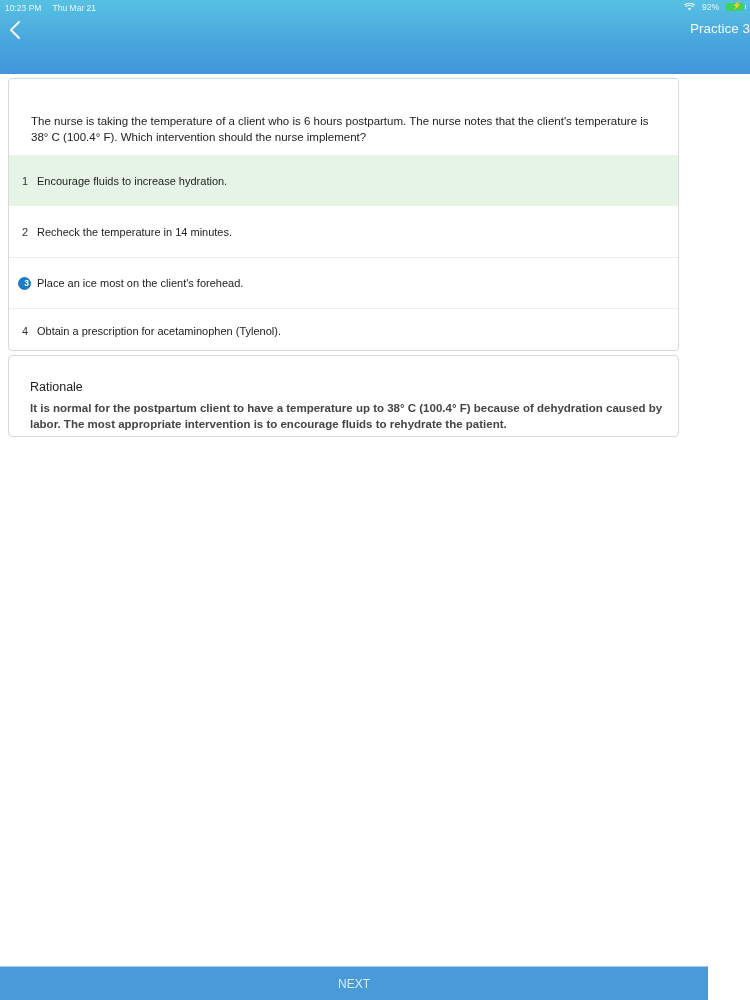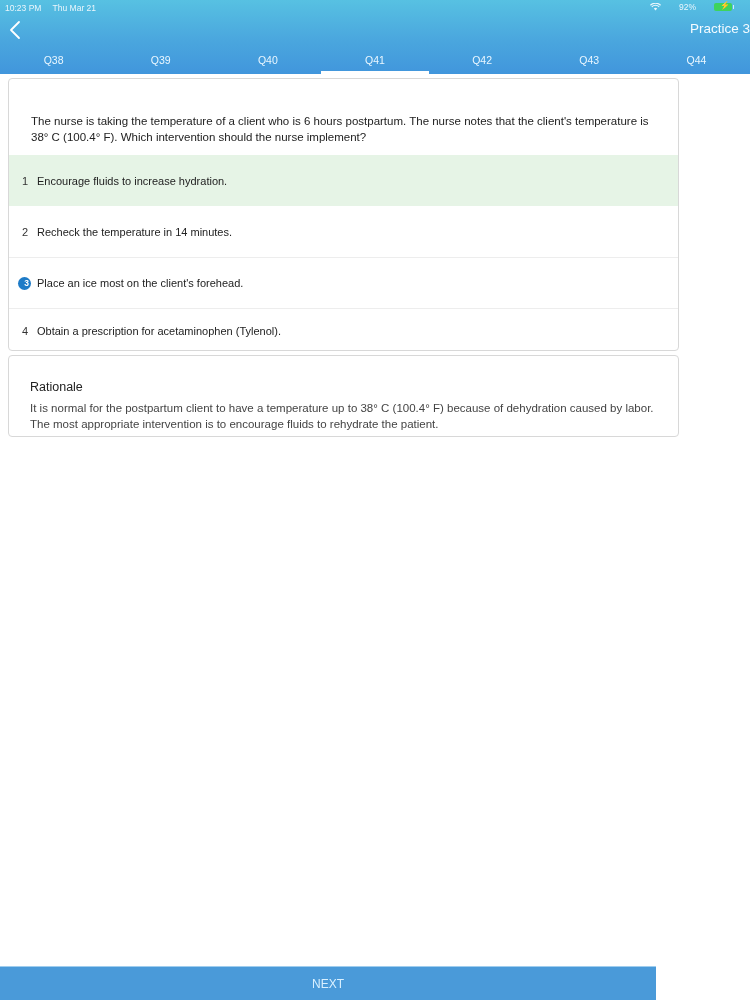--- a/index.html
+++ b/index.html
@@ -1,42 +1,42 @@
 <!DOCTYPE html>
 <html><head>
 <meta charset="utf-8">
 <style>
   * { box-sizing: border-box; margin: 0; padding: 0; }
   html, body { width: 750px; height: 1000px; overflow: hidden; background: #ffffff; font-family: "Liberation Sans", sans-serif; }
   .header { position: absolute; left: 0; top: 0; width: 750px; height: 74px; background: linear-gradient(180deg, #57c1e2 0%, #4aa6de 55%, #4196dc 100%); color: #fff; }
   .status { position: absolute; top: 3px; left: 5px; font-size: 8.5px; color: #eaf6fc; text-align: right; }
   .status span { margin-right: 9px; }
-  .status-right { position: absolute; top: 2px; right: 18px; font-size: 8.5px; color: #eaf6fc; display: flex; align-items: center; gap: 18px; }
+  .status-right { position: absolute; top: 2px; right: 6px; font-size: 8.5px; color: #eaf6fc; display: flex; align-items: center; gap: 7px; }
   .battery { width: 18px; height: 8px; border-radius: 2px; background: #3ed35c; position: relative; display: inline-block; }
   .battery::after { content: ""; position: absolute; right: -2px; top: 2px; width: 1.5px; height: 4px; background: #cfeefa; }
   .battery-bolt { position: absolute; left: 6px; top: -2px; font-size: 8px; color: #fff; }
   .back { position: absolute; left: 8px; top: 20px; width: 18px; height: 20px; cursor: pointer; }
   .title { position: absolute; top: 21px; left: 0; width: 750px; text-align: right; font-size: 13.5px; color: #f3fbff; }
   .tabs { position: absolute; top: 48px; left: 0; width: 750px; height: 26px; display: flex; }
   .tab { flex: 1; text-align: center; font-size: 10.5px; color: #eaf7ff; padding-top: 6px; position: relative; cursor: pointer; }
   .tab.active::after { content: ""; position: absolute; left: 0; right: 0; bottom: 0; height: 3px; background: #ffffff; }
   .card { position: absolute; left: 8px; width: 671px; background: #fff; border: 1px solid #d8d8d8; border-radius: 4px; }
   .question-card { top: 78px; height: 273px; overflow: hidden; }
   .question { padding: 34px 14px 0 22px; font-size: 11.5px; line-height: 16px; color: #222; height: 76px; }
   .option { position: absolute; left: 0; width: 732px; display: flex; align-items: center; font-size: 11px; color: #222; border-top: 1px solid #ededed; cursor: pointer; }
   .option.correct { background: #e6f4e6; border-top: none; }
   .option .num { width: 28px; text-align: center; padding-left: 4px; font-size: 11px; color: #333; }
   .option .num.selected { display: inline-flex; justify-content: center; align-items: center; width: 13px; height: 13px; border-radius: 50%; background: #1e7bc7; color: #fff; font-size: 8.5px; margin-left: 9px; margin-right: 6px; font-weight: bold; }
   .option .mark { position: absolute; right: 10px; top: 50%; transform: translateY(-50%); font-size: 14px; }
   .mark.check { color: #3fb45a; }
   .mark.cross { color: #e54848; }
   .rationale-card { top: 355px; height: 82px; padding: 24px 14px 0 21px; }
   .rationale-title { font-size: 12.5px; color: #222; margin-bottom: 6px; }
-  .rationale-text { font-size: 11.5px; line-height: 16px; color: #444; }
-  .footer { position: absolute; left: 0; top: 966px; width: 656px; height: 34px; background: #4a9ad9; border-top: 1px solid #9fcdee; display: flex; align-items: center; justify-content: center; color: #d9f0ff; font-size: 12px; cursor: pointer; }
+  .rationale-text { font-size: 11.5px; line-height: 16px; color: #444; font-weight: bold; }
+  .footer { position: absolute; left: 0; top: 966px; width: 708px; height: 34px; background: #4a9ad9; border-top: 1px solid #9fcdee; display: flex; align-items: center; justify-content: center; color: #d9f0ff; font-size: 12px; cursor: pointer; }
 </style>
 </head>
 <body>
 
 <div class="header">
   <div class="status">
     <span>10:23 PM</span>
     <span>Thu Mar 21</span>
   </div>
   <div class="status-right">
@@ -49,29 +49,20 @@
     <span class="battery">
         <span class="battery-bolt">⚡</span>
       </span>
   </div>
   <div class="back">
     <svg width="14" height="20" viewBox="0 0 14 20">
         <path d="M11 2 L3 10 L11 18" stroke="#ffffff" stroke-width="1.8" fill="none" stroke-linecap="round" stroke-linejoin="round"></path>
       </svg>
   </div>
   <div class="title">Practice 3</div>
-  <div class="tabs">
-    <div class="tab">Q38</div>
-    <div class="tab">Q39</div>
-    <div class="tab">Q40</div>
-    <div class="tab active">Q41</div>
-    <div class="tab">Q42</div>
-    <div class="tab">Q43</div>
-    <div class="tab">Q44</div>
-  </div>
 </div>
 
 <div class="card question-card">
   <div class="question">The nurse is taking the temperature of a client who is 6 hours postpartum. The nurse notes that the client's temperature is 38° C (100.4° F). Which intervention should the nurse implement?</div>
 
   <div class="option correct" style="top:76px;height:51px;">
     <span class="num">1</span>
     <span>Encourage fluids to increase hydration.</span>
     <span class="mark check">✓</span>
   </div>

